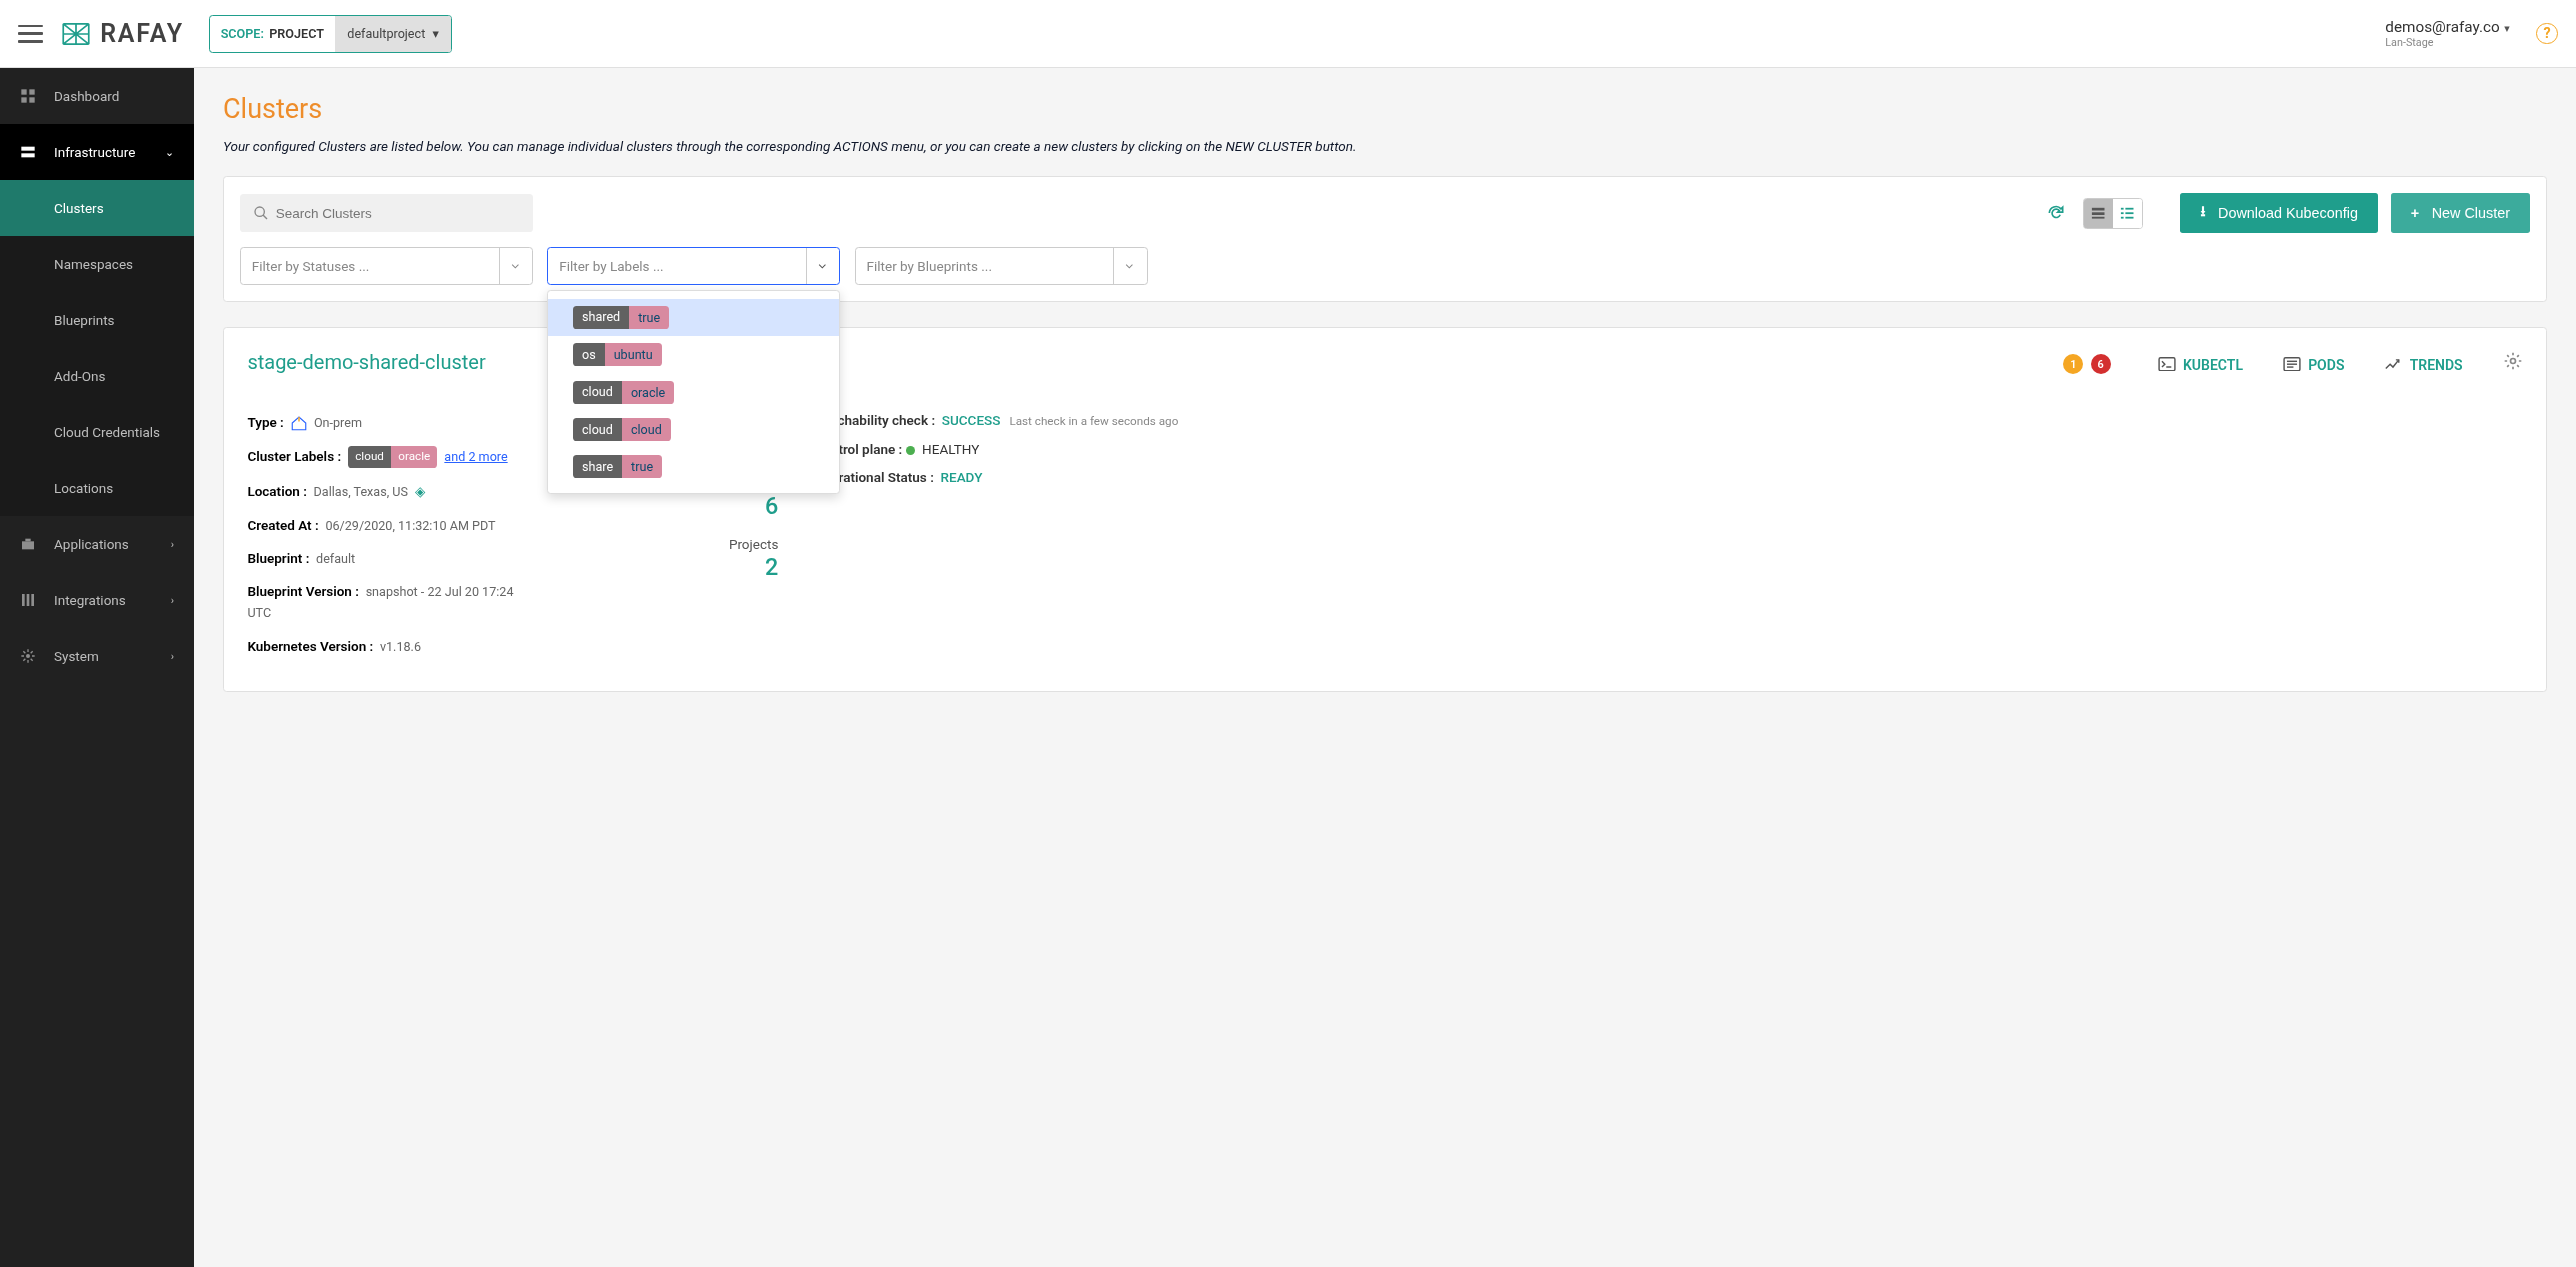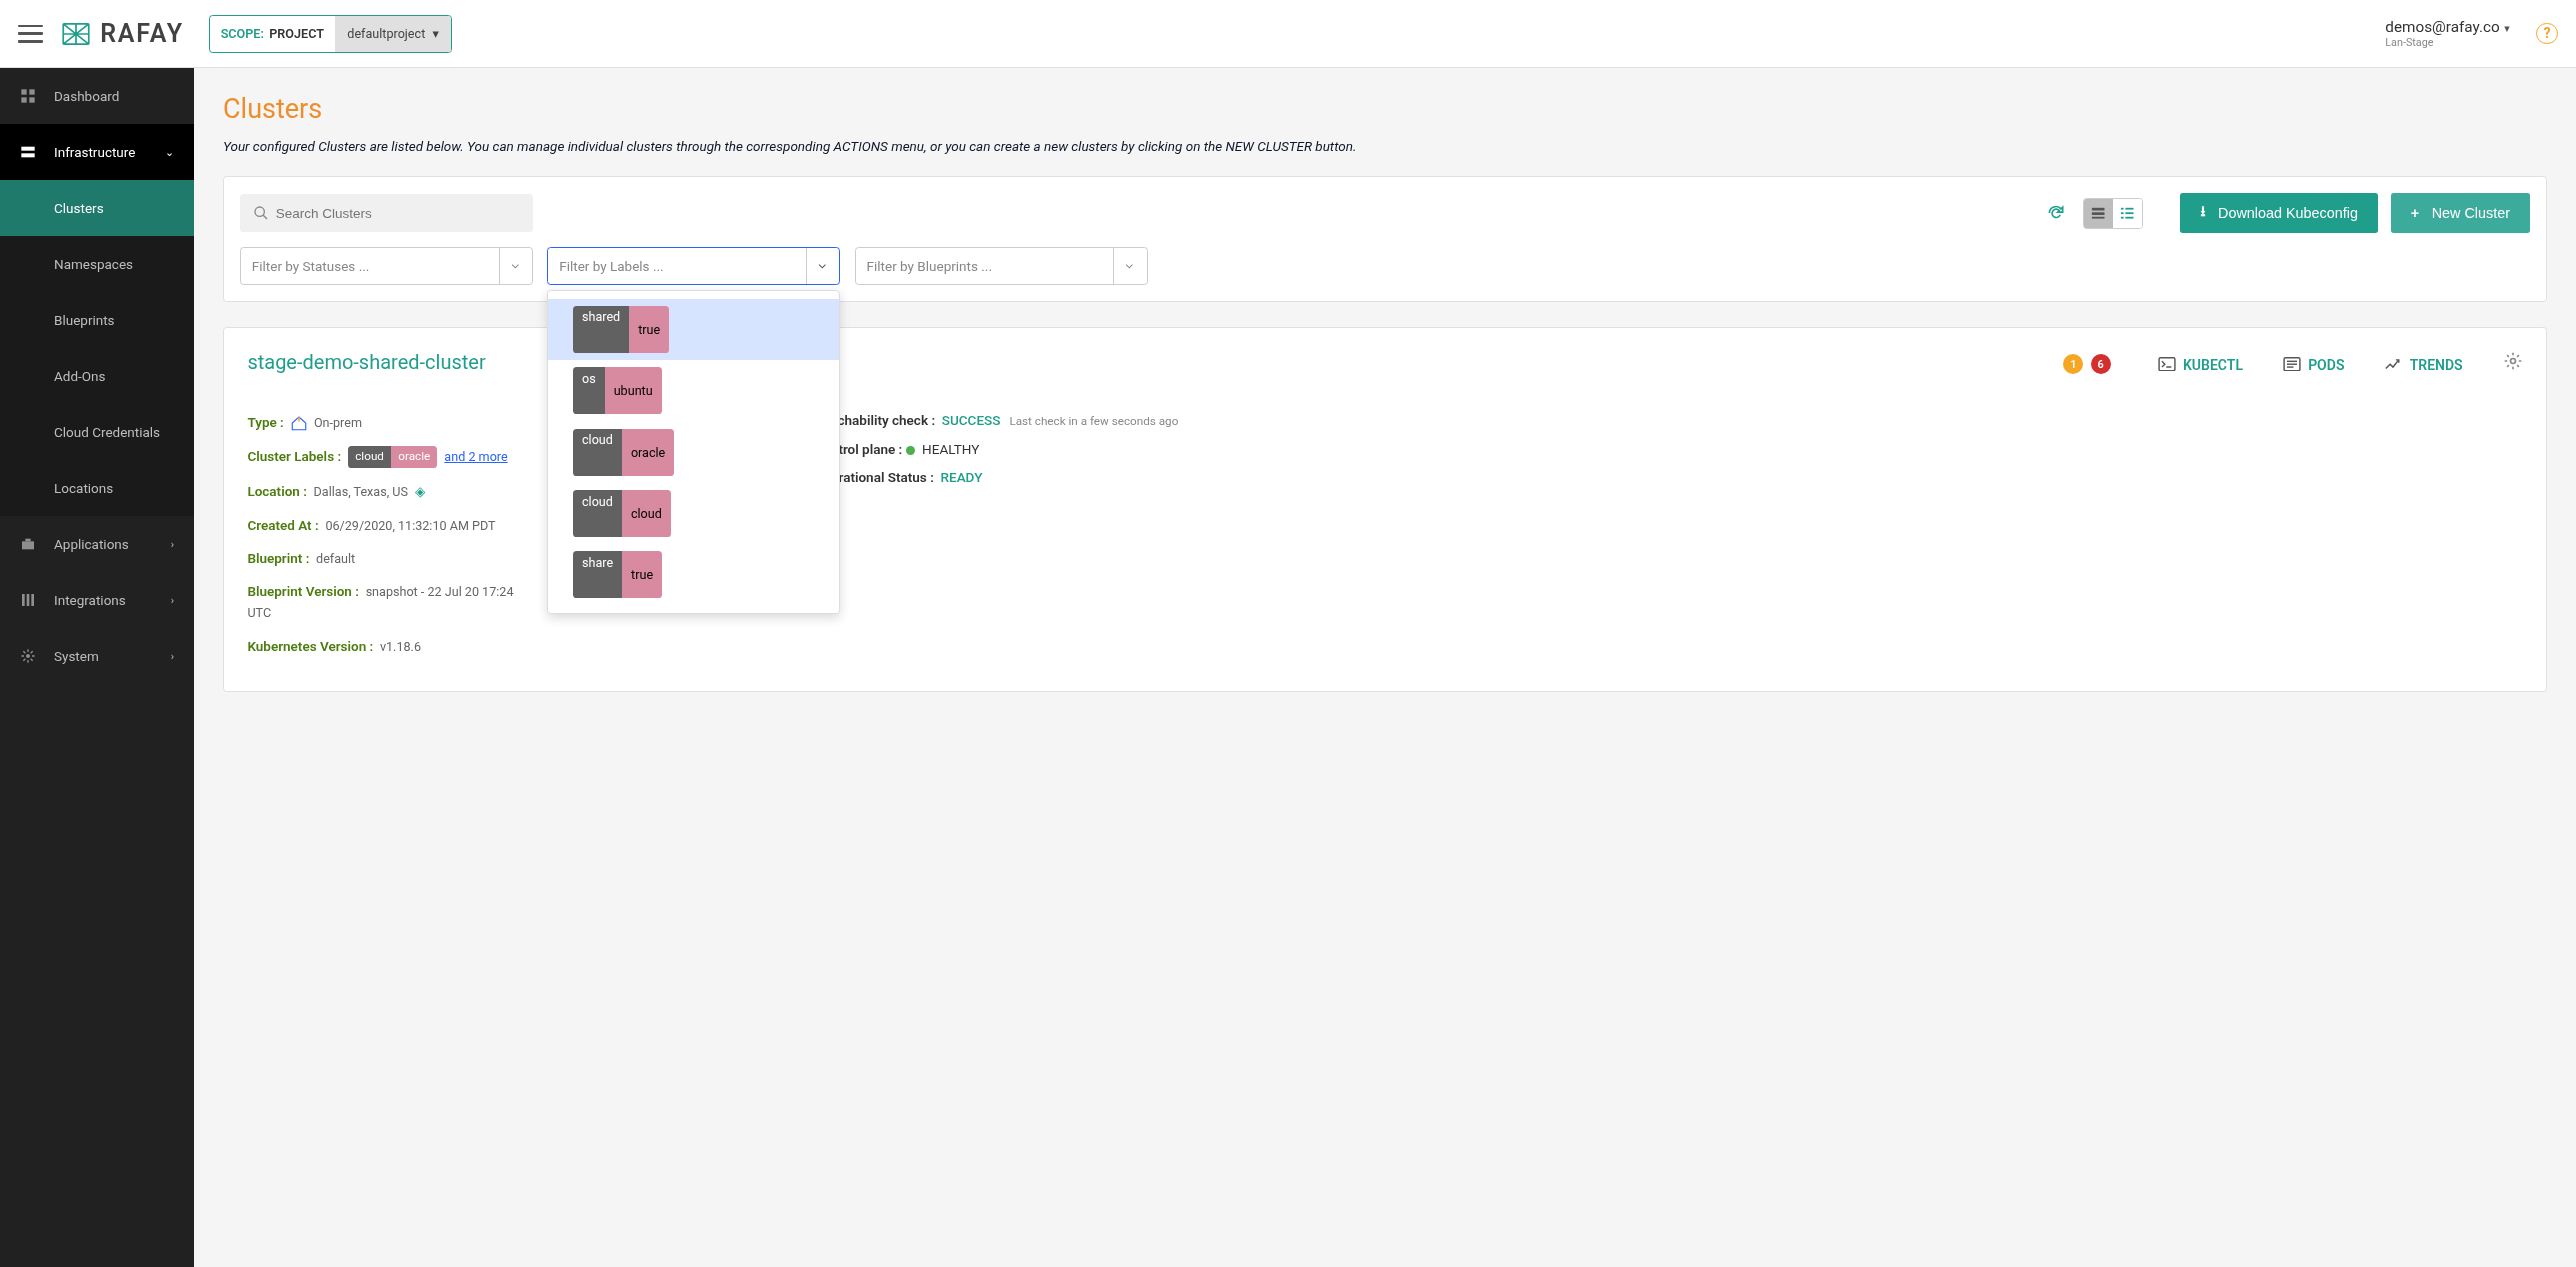--- a/index.html
+++ b/index.html
@@ -65,42 +65,42 @@
 .filter-box.focused { border: 1.8px solid #2962ff; }
 .filter-box .filter-text { flex: 1; }
 .filter-caret-wrap { border-left: 0.9px solid #ccc; padding-left: 9px; height: 100%; display: flex; align-items: center; }
 
 
 .dropdown-menu { position: absolute; top: 43px; left: 0; right: 0; background: #fff; border: 0.9px solid #ddd; border-radius: 3.6px; box-shadow: 0 3.6px 10.8px rgba(0,0,0,0.15); z-index: 100; padding: 7.2px 0; }
 .dropdown-option { padding: 7.2px 12.6px; cursor: pointer; }
 .dropdown-option.highlighted { background: #d6e4ff; }
 .label-chip { display: inline-flex; border-radius: 3.6px; overflow: hidden; font-size: 12.6px; margin-left: 12px; }
 .label-chip .chip-key { background: #616161; color: #fff; padding: 3.6px 9px; }
-.label-chip .chip-val { background: #d88aa0; color: #000000; padding: 16px 9px; }
+.label-chip .chip-val { background: #d88aa0; color: #0c4a6e; padding: 4px 9px; }
 
 
 .cluster-card { background: #fff; border: 0.9px solid #e0e0e0; border-radius: 3.6px; padding: 21.6px 23.4px; }
 .cluster-header { display: flex; align-items: flex-end; margin-bottom: 38px; }
 .cluster-name { font-size: 20px; color: #1f9e8c; font-weight: 400; }
 .cluster-header-spacer { flex: 1; }
 .badge-circle { width: 20px; height: 20px; border-radius: 50%; color: #fff; font-size: 10.8px; display: flex; align-items: center; justify-content: center; margin-right: 7.2px; font-weight: 600; }
 .badge-orange { background: #f5a623; }
 .badge-red { background: #d32f2f; }
 .header-action { display: flex; align-items: center; margin-left: 40px; color: #1f9e8c; font-weight: 600; font-size: 14px; cursor: pointer; }
 .header-action .ha-icon { margin-right: 7.2px; color: #555; }
 .gear-icon-wrap { margin-left: 40px; cursor: pointer; color: #888; }
 
 .cluster-body { display: flex; gap: 36px; }
 .col { }
 .col-left { flex: 0 0 270px; }
 .col-mid-left { flex: 0 0 54px; }
 .col-mid { flex: 0 0 135px; }
 .col-right { flex: 1; }
 .detail-row { margin-bottom: 12.6px; font-size: 13.5px; line-height: 1.5; }
-.detail-label { color: #4d7c0f; font-weight: 600; }
+.detail-label { color: #000000; font-weight: 600; }
 .detail-value { color: #666; font-size: 12.6px; }
 .detail-value.link { color: #2962ff; text-decoration: underline; cursor: pointer; }
 .inline-chip { display: inline-flex; border-radius: 3.6px; overflow: hidden; font-size: 11.7px; vertical-align: middle; margin: 0 3.6px; }
 .inline-chip .chip-key { background: #616161; color: #fff; padding: 2.7px 7.2px; }
 .inline-chip .chip-val { background: #d88aa0; color: #fff; padding: 2.7px 7.2px; }
 .onprem-icon { display: inline-flex; vertical-align: middle; margin-right: 5.4px; }
 .loc-target { color: #1f9e8c; margin-left: 3.6px; }
 
 .stat-block { margin-bottom: 16px; text-align: right; }
 .stat-label { font-size: 13.5px; color: #555; }

